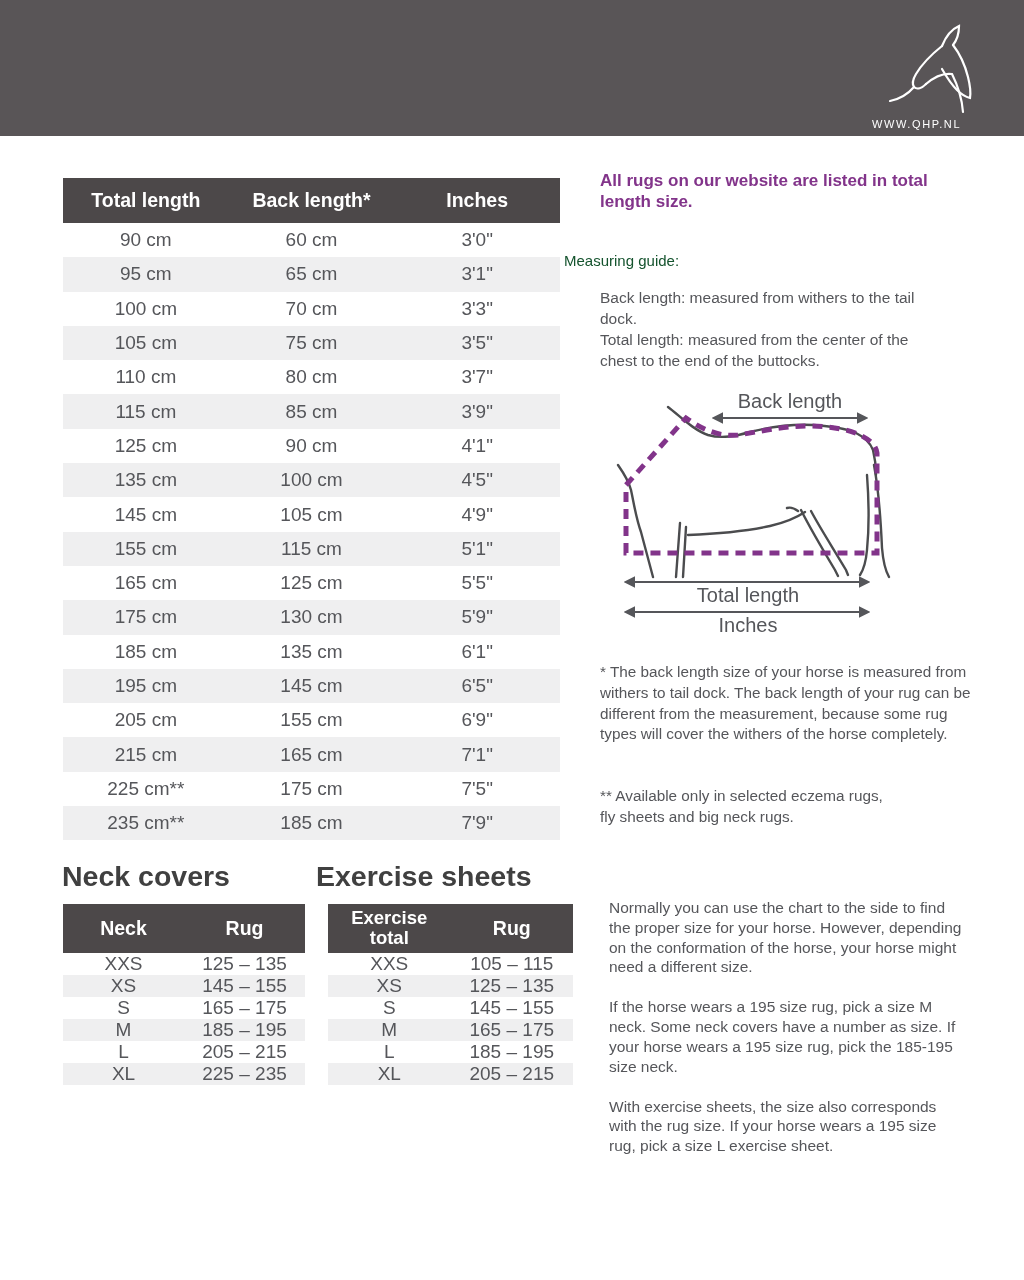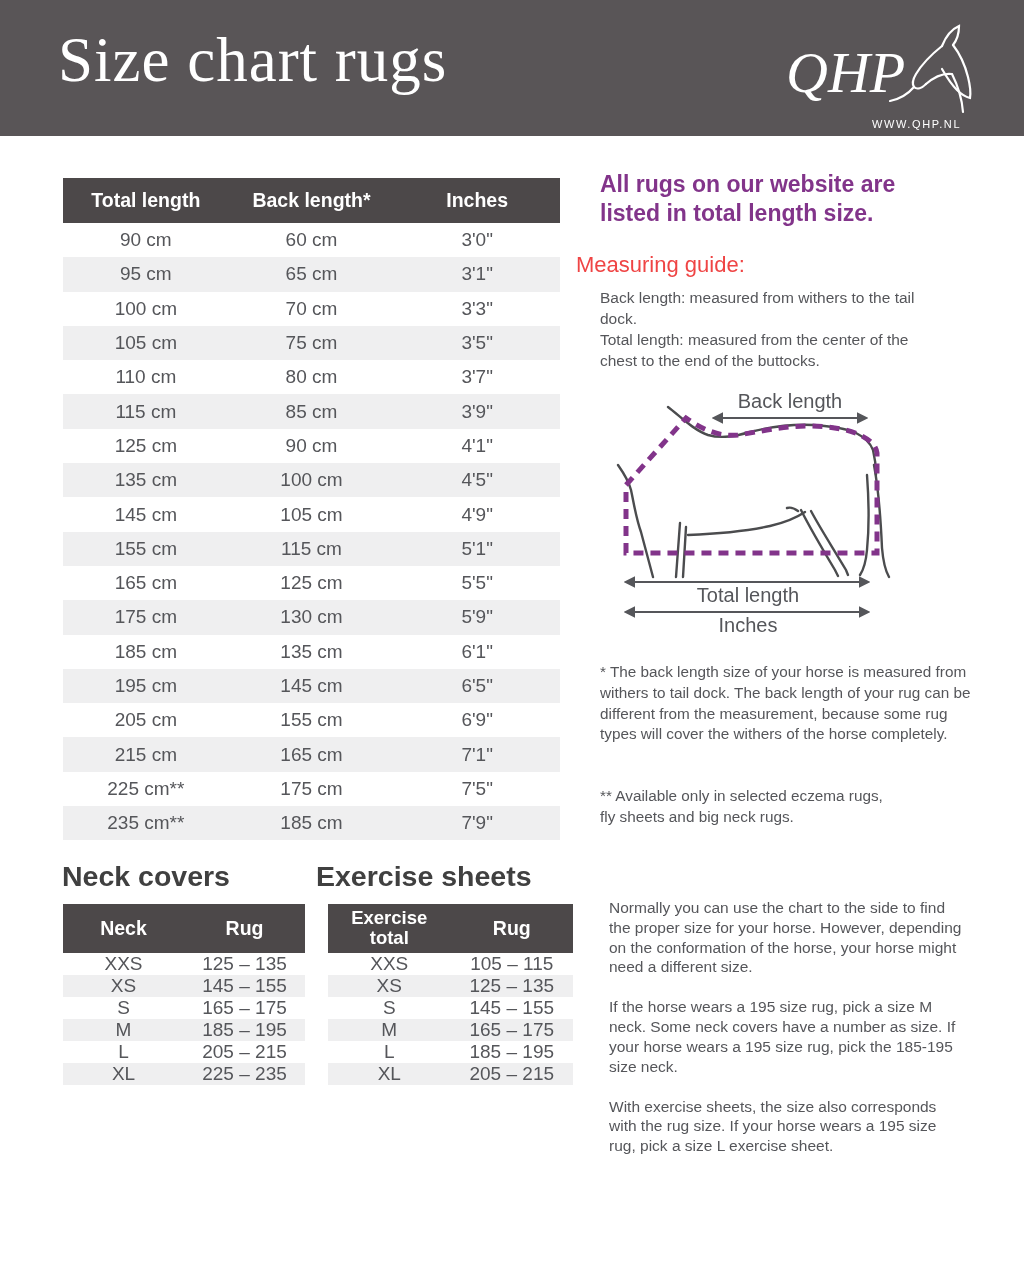--- a/index.html
+++ b/index.html
@@ -30,44 +30,42 @@
   .main-table{position:absolute;left:63px;top:178px;width:497px;}
   .main-table thead th{height:45px;}
   .small-table thead th{height:49px;}
   .small-table tbody td{height:19px;}
   .neck-table{position:absolute;left:63px;top:904px;width:242px;}
   .exercise-table{position:absolute;left:328px;top:904px;width:245px;}
   .th-wrap{display:inline-block;max-width:86px;line-height:1.05;font-size:18.5px;}
   
   .intro-heading{
     position:absolute;left:600px;top:170px;width:332px;margin:0;
-    color:#82348a;font-size:23px;font-weight:700;line-height:1.26;
-  }
-  .guide-title{position:absolute;left:576px;top:252px;margin:0;font-size:22px;font-weight:400;color:#ef4444;}
+    color:#82348a;font-size:17px;font-weight:700;line-height:1.26;
+  }
+  .guide-title{position:absolute;left:564px;top:252px;margin:0;font-size:15px;font-weight:400;color:#14532d;}
   .guide-text{position:absolute;left:600px;top:288px;width:334px;font-size:15.5px;line-height:1.35;}
   .guide-text p{margin:0;}
   .diagram{position:absolute;left:598px;top:380px;}
   .footnote-1{position:absolute;left:600px;top:662px;width:372px;margin:0;font-size:15.3px;line-height:1.36;}
   .footnote-2{position:absolute;left:600px;top:786px;width:372px;margin:0;font-size:15.3px;line-height:1.36;}
   .pre{white-space:pre-line;}
   
   .section-heading{position:absolute;margin:0;color:#404040;font-size:28.5px;font-weight:700;}
   .neck-heading{left:62px;top:860px;}
   .exercise-heading{left:316px;top:860px;}
   .side-notes{position:absolute;left:600px;top:898px;width:356px;font-size:15.5px;line-height:1.28;margin-left:9px;}
   .side-notes p{margin:0 0 20px 0;}
   .svg-label{font-family:"Liberation Sans",sans-serif;font-size:20px;fill:#55565a;}
 </style>
 </head>
 <body>
 
 <header class="banner">
-  <h1 class="page-title">Size chart rugs</h1>
   <div class="logo">
-    <span class="logo-qhp">QHP</span>
     <svg class="logo-horse" width="92" height="92" viewBox="0 0 92 92">
       <g fill="none" stroke="#ffffff" stroke-width="2.2" stroke-linecap="round">
         <path d="M 56,22 C 60,12 66,5 73,2 C 73,9 71,16 67,21"></path>
         <path d="M 67,21 C 74,30 79,41 82,53 C 84,61 85,68 84,74 C 80,73 75,70 71,66 C 65,60 60,52 56,45"></path>
         <path d="M 56,22 C 46,30 36,40 30,50 C 27,55 26,60 28,63 C 31,66 36,64 40,60"></path>
         <path d="M 40,60 C 48,53 58,49 66,50 C 72,62 76,75 77,88"></path>
         <path d="M 28,63 C 22,70 14,75 4,77"></path>
       </g>
     </svg>
     <span class="logo-url">WWW.QHP.NL</span>

